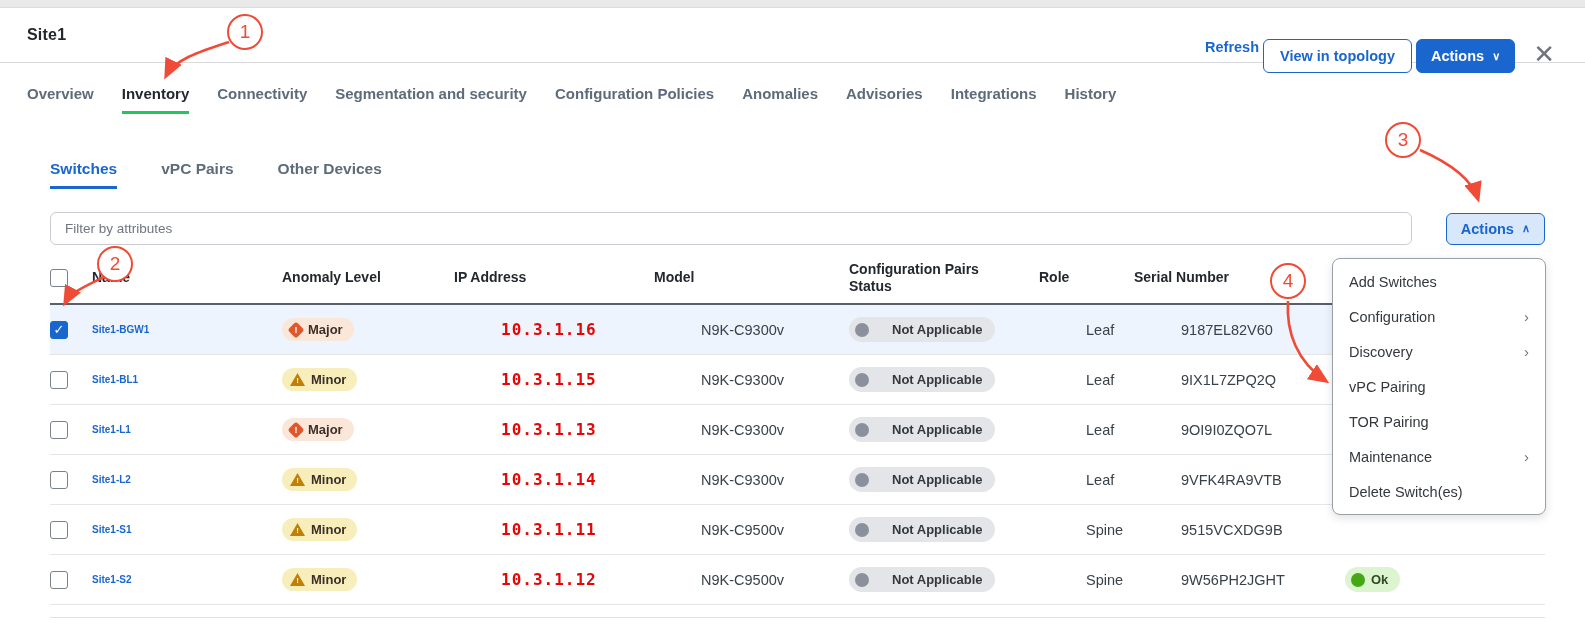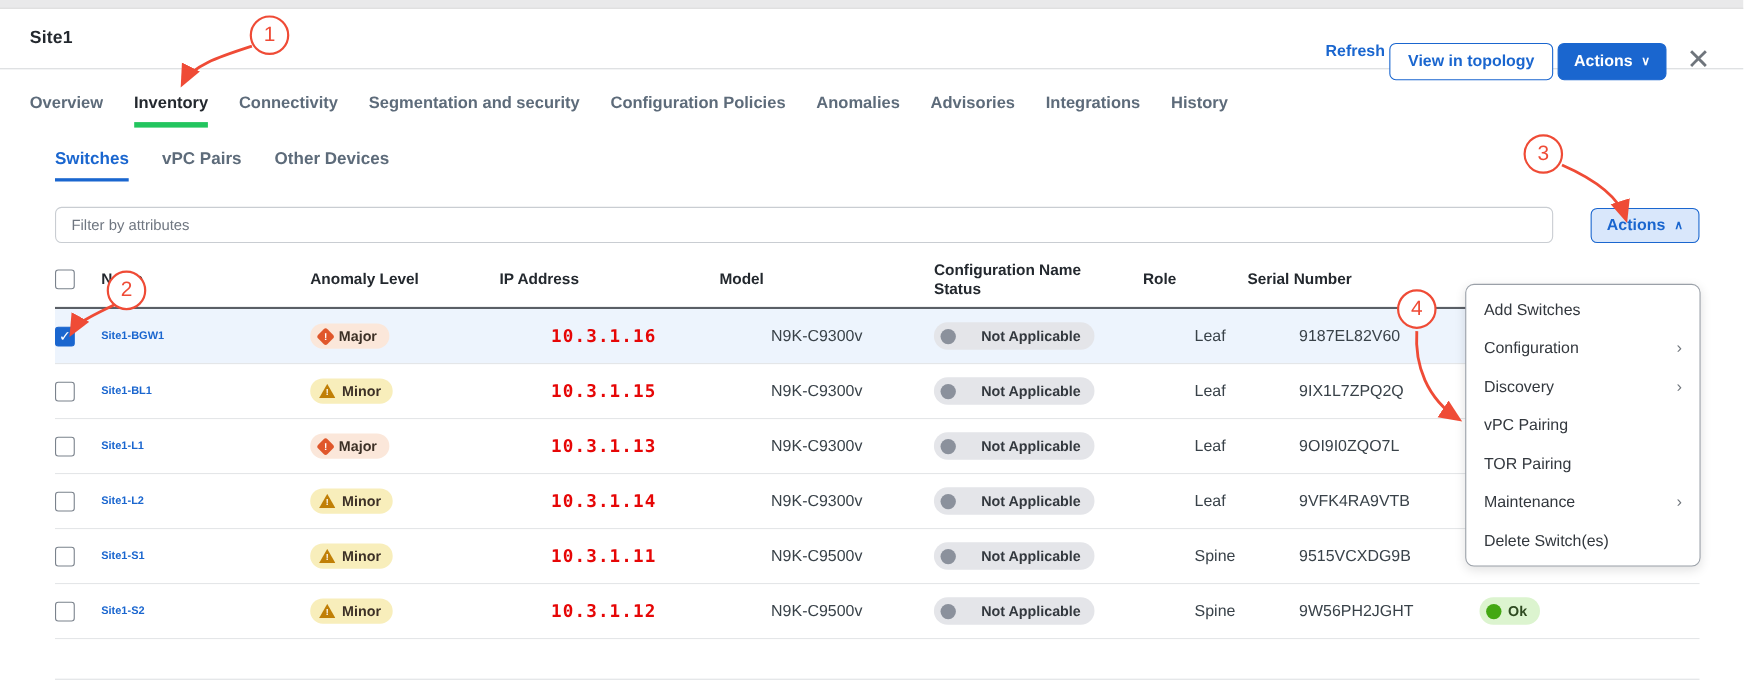--- a/index.html
+++ b/index.html
@@ -18,25 +18,25 @@
     font-size:14.5px; padding:8px 16px; border-radius:6px; cursor:pointer; }
   .btn-primary { border:1.5px solid #1a66cf; color:#fff; background:#1a66cf; font-weight:bold;
     font-size:14.5px; padding:8px 14px; border-radius:6px; cursor:pointer; display:flex; align-items:center; gap:8px; }
   .btn-primary .chev { font-size:11px; line-height:1; }
   .close-x { font-size:26px; color:#6f757c; cursor:pointer; margin-left:14px; font-weight:normal; }
   .hdr-divider { height:1px; background:#d8dadd; }
 
   
   .tabs { display:flex; gap:28px; padding:22px 27px 0 27px; }
   .tab { font-size:15px; font-weight:bold; color:#5d6b7a; padding-bottom:9px; cursor:pointer; white-space:nowrap; }
-  .tab.active { color:#23282e; border-bottom:5px solid #22c55e; }
+  .tab.active { color:#23282e; border-bottom:3px solid #22c55e; }
 
   
   .content { padding:0 40px 0 50px; }
-  .subtabs { display:flex; gap:30px; margin-top:20px; }
+  .subtabs { display:flex; gap:44px; margin-top:46px; }
   .subtab { font-size:15.5px; font-weight:bold; color:#5d6b7a; padding-bottom:8px; cursor:pointer; }
   .subtab.active { color:#1a66cf; border-bottom:3px solid #1a66cf; }
 
   .toolbar { display:flex; align-items:center; gap:34px; margin-top:23px; }
   .filter-input { flex:1; height:33px; border:1px solid #c9cdd2; border-radius:6px; padding:0 14px;
     font-size:13.5px; color:#394249; font-family:inherit; }
   .filter-input::placeholder { color:#6f7680; }
   .btn-actions-lite { border:1.5px solid #1a66cf; background:#d9e7fb; color:#1a66cf; font-weight:bold;
     font-size:14.5px; padding:7px 14px; border-radius:6px; cursor:pointer; display:flex; align-items:center; gap:8px; }
   .btn-actions-lite .chev { font-size:11px; }
@@ -158,21 +158,21 @@
 
     <div class="tbl">
       <div class="tr head">
         <div>
             <span class="cb"></span>
           </div>
         <div class="th">Name</div>
         <div class="th">Anomaly Level</div>
         <div class="th">IP Address</div>
         <div class="th">Model</div>
-        <div class="th" style="max-width:150px">Configuration Name Status</div>
+        <div class="th" style="max-width:150px">Configuration Pairs Status</div>
         <div class="th">Role</div>
         <div class="th">Serial Number</div>
         <div></div>
       </div>
 
       <div>
 
           <div class="tr row selected">
             <div>
               <span class="cb checked">

